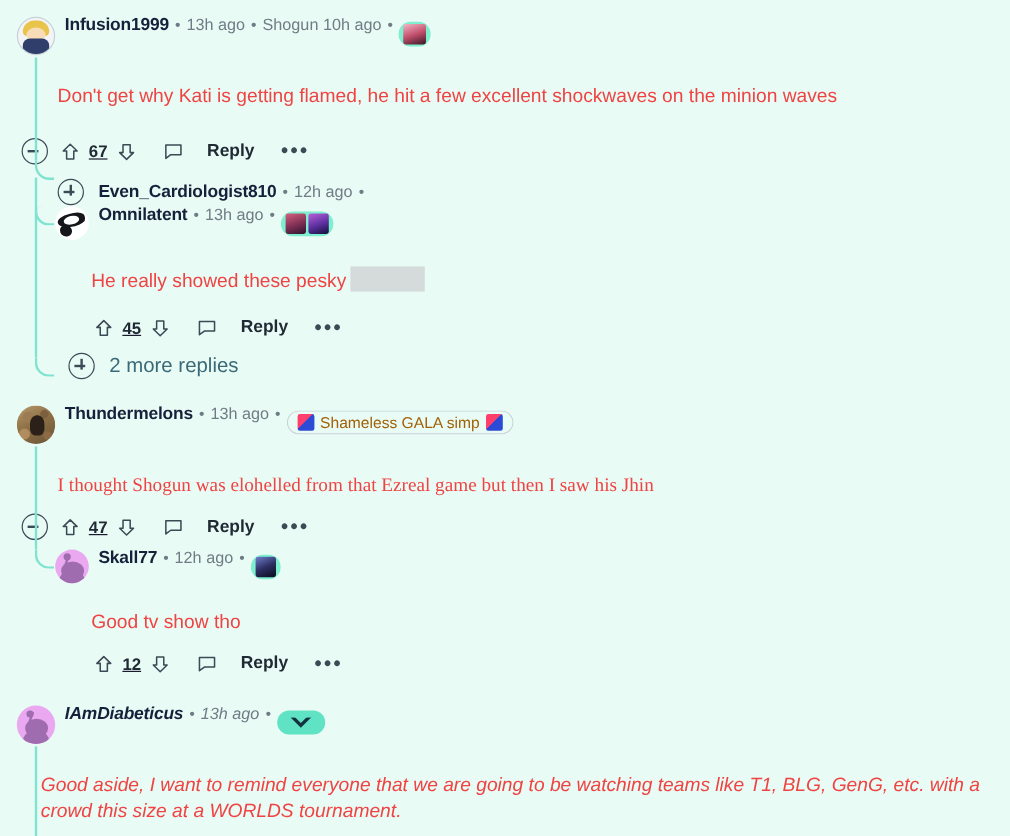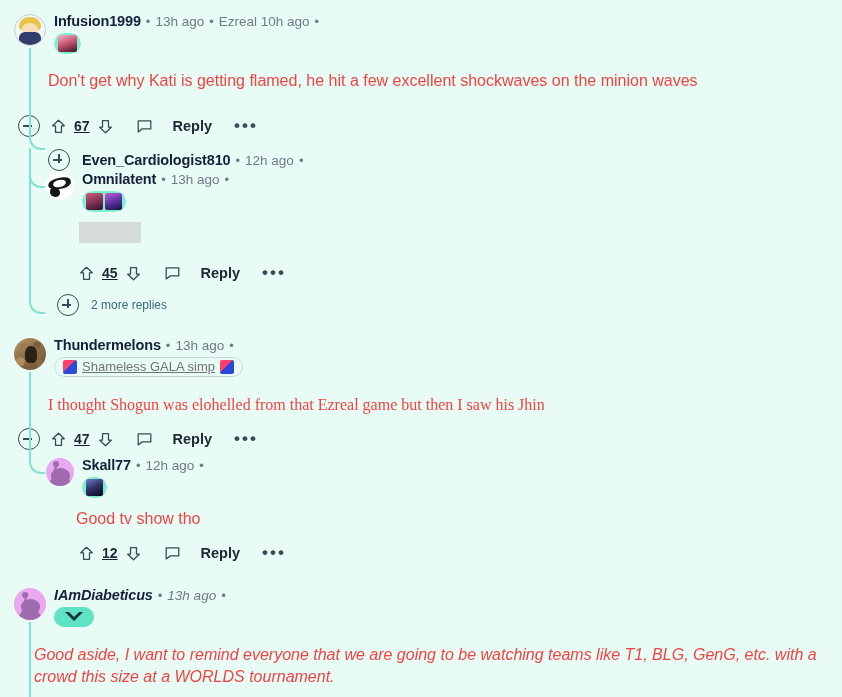--- a/index.html
+++ b/index.html
@@ -177,21 +177,21 @@
     top: 57%;
     width: 34%;
     height: 32%;
     background: #15161a;
     border-radius: 40% 50% 45% 55%;
   }
 
   .meta-col {
     margin-left: 8px;
     display: flex;
-    flex-direction: column;
+    flex-direction: row;
     align-items: flex-start;
     text-align: center;
   }
 
   .meta-line {
     display: flex;
     align-items: baseline;
     white-space: nowrap;
     line-height: 1;
   }
@@ -252,23 +252,22 @@
   }
 
   .flair-text {
     display: inline-flex;
     align-items: center;
     gap: 5px;
     border: 1px solid #c9d2d8;
     border-radius: 11px;
     padding: 2px 8px;
     font-size: 13px;
-    color: #737373;
+    color: #a16207;
     background: transparent;
-    text-decoration: underline;
   }
   .team-logo {
     width: 14px;
     height: 14px;
     background:
       linear-gradient(135deg, #ff3e6c 0%, #ff3e6c 45%, #2b4bd6 46%, #2b4bd6 100%);
     border-radius: 2px;
     display: inline-block;
   }
 
@@ -395,21 +394,21 @@
   }
   .expand-btn::after {
     top: 3.5px;
     left: 50%;
     margin-left: -0.85px;
     height: 9px;
     width: 1.7px;
   }
   .more-replies-label {
     margin-left: 12px;
-    font-size: 12px;
+    font-size: 17px;
     color: #3a6a78;
   }
 
   
   .tline {
     position: absolute;
     background: #7fe3d0;
     width: 2px;
   }
   .tcurve {
@@ -433,21 +432,21 @@
         <div class="hair"></div>
           <div class="face"></div>
           <div class="torso"></div>
       </div>
       <div class="meta-col">
         <div class="meta-line">
           <span class="username">Infusion1999</span>
           <span class="dot-sep">•</span>
           <span class="timestamp">13h ago</span>
           <span class="dot-sep">•</span>
-          <span class="timestamp">Ezreal 10h ago</span>
+          <span class="timestamp">Shogun 10h ago</span>
           <span class="dot-sep">•</span>
         </div>
         <div class="flair">
           <span class="flair-img">
             <span class="flair-thumb t-kindred wide"></span>
           </span>
         </div>
       </div>
     </div>
 
@@ -513,21 +512,21 @@
         <div class="flair">
           <span class="flair-img">
             <span class="flair-thumb t-kaisa"></span>
             <span class="flair-thumb t-ahri"></span>
           </span>
         </div>
       </div>
     </div>
 
     <div class="cmt-body" style="position:absolute; left:30px; top:50px; width:700px;">
-      <span class="redacted"></span>
+      <span>He really showed these pesky</span><span class="redacted"></span>
     </div>
 
     <div class="actions" style="position:absolute; left:32px; top:90px;">
       <div class="vote-group">
         <span class="act-btn">
           <svg class="ico" width="17" height="17" viewBox="0 0 20 20">
               <path d="M10 2.6 3.2 9.2h3.3V17h7V9.2h3.3z" fill="none" stroke="#3c4a55" stroke-width="1.5" stroke-linejoin="round"></path>
             </svg>
         </span>
         <span class="score">45</span>

